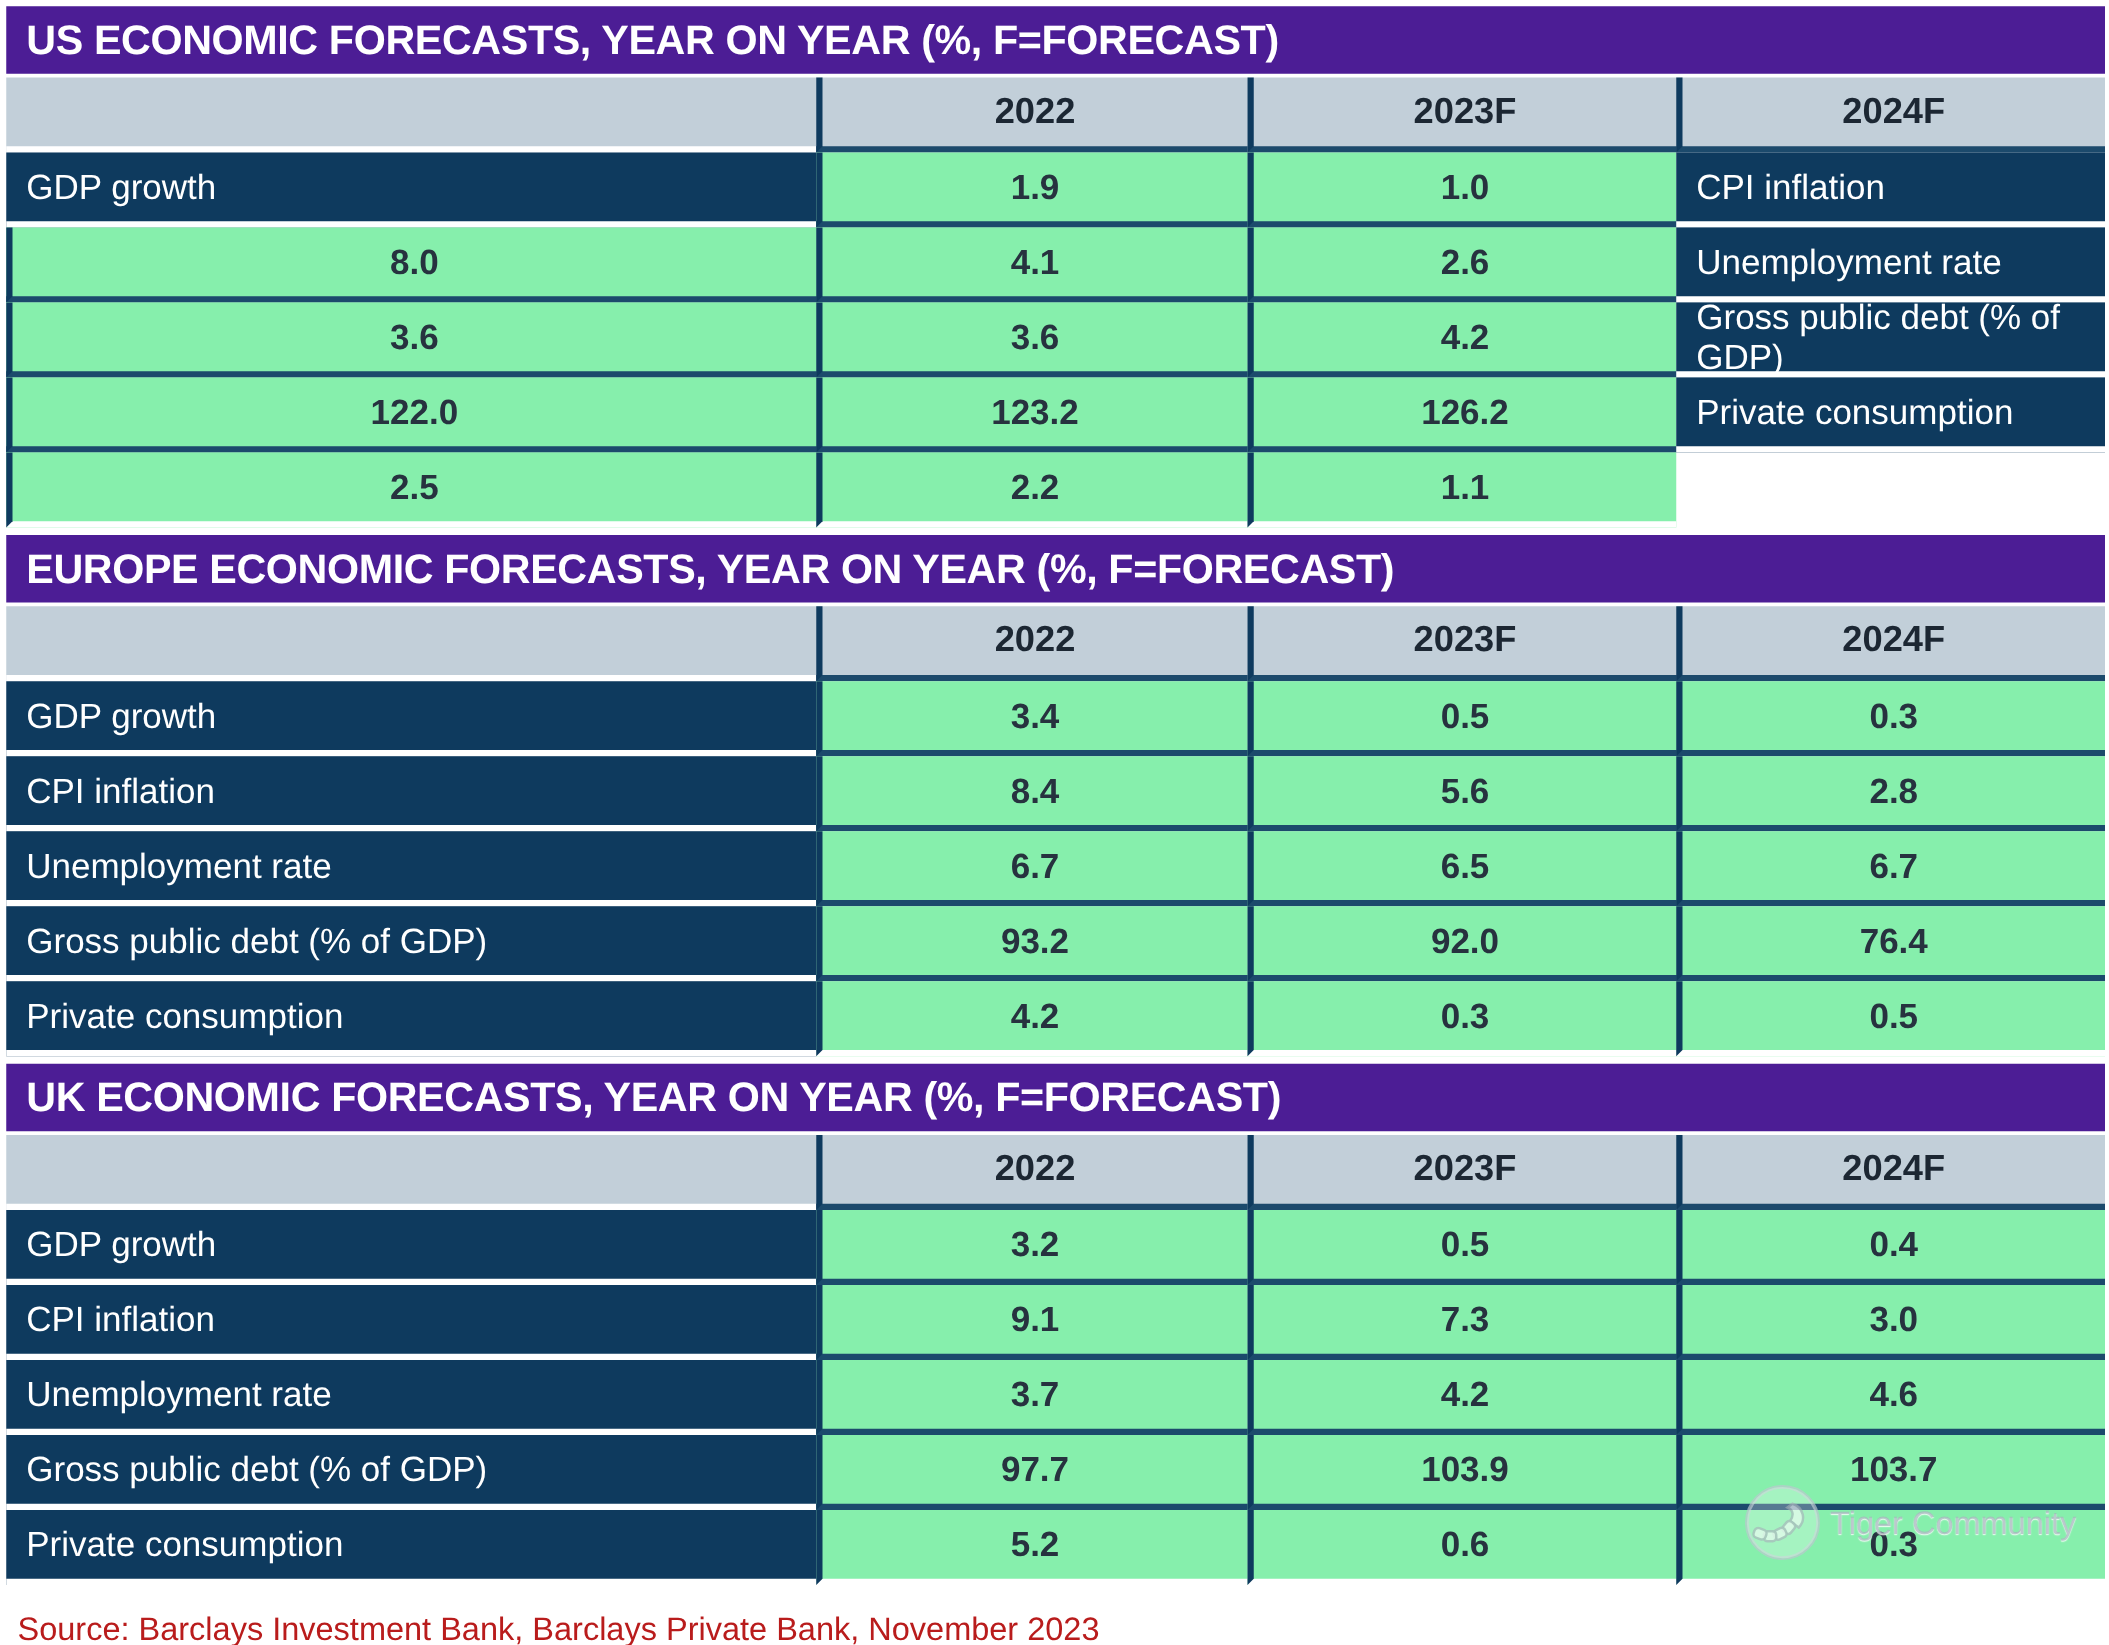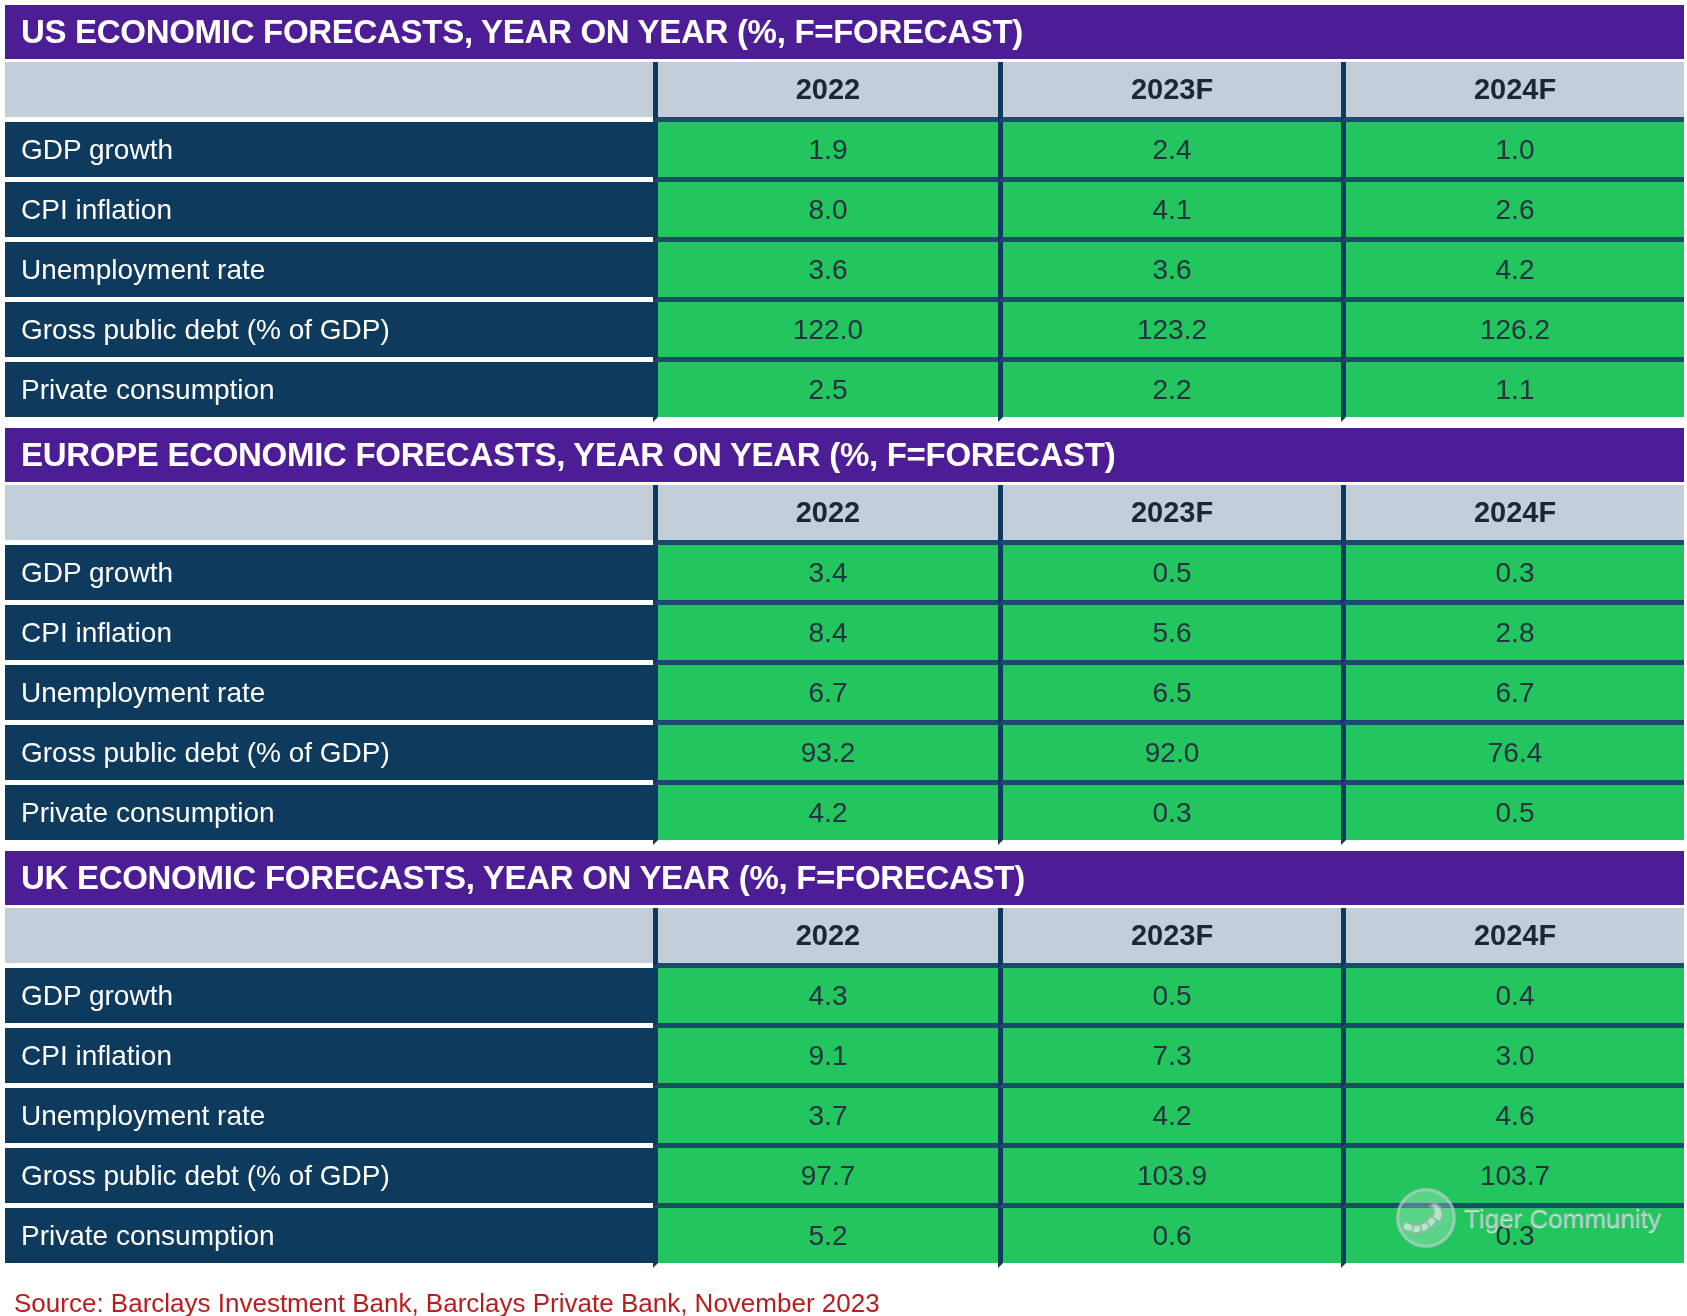--- a/index.html
+++ b/index.html
@@ -57,25 +57,26 @@
   }
 
   
   .rlabel {
     background: #0e3a5e;
     color: #ffffff;
     padding-left: 16px;
     border-bottom: 5px solid #ffffff;
   }
   .val {
-    background: #22c55e;
+    background: #86efac;
     color: #27323f;
     justify-content: center;
     border-left: 5px solid #0e3a5e;
     border-bottom: 5px solid #1c4a6c;
+    font-weight: bold;
   }
   .lastrow .val { border-bottom: 5px solid #ffffff; }
 
   .footer {
     margin-top: 20px;
     padding-left: 9px;
     font-size: 26px;
     color: #b91c1c;
   }
 
@@ -119,21 +120,20 @@
   <div class="section">
     <div class="title-bar">US ECONOMIC FORECASTS, YEAR ON YEAR (%, F=FORECAST)</div>
     <div class="grid">
       <div class="cell hlabel"></div>
       <div class="cell hyear">2022</div>
       <div class="cell hyear">2023F</div>
       <div class="cell hyear">2024F</div>
 
       <div class="cell rlabel">GDP growth</div>
       <div class="cell val">1.9</div>
-      <div class="cell val">2.4</div>
       <div class="cell val">1.0</div>
 
       <div class="cell rlabel">CPI inflation</div>
       <div class="cell val">8.0</div>
       <div class="cell val">4.1</div>
       <div class="cell val">2.6</div>
 
       <div class="cell rlabel">Unemployment rate</div>
       <div class="cell val">3.6</div>
       <div class="cell val">3.6</div>
@@ -192,21 +192,21 @@
 
   <div class="section">
     <div class="title-bar">UK ECONOMIC FORECASTS, YEAR ON YEAR (%, F=FORECAST)</div>
     <div class="grid">
       <div class="cell hlabel"></div>
       <div class="cell hyear">2022</div>
       <div class="cell hyear">2023F</div>
       <div class="cell hyear">2024F</div>
 
       <div class="cell rlabel">GDP growth</div>
-      <div class="cell val">4.3</div>
+      <div class="cell val">3.2</div>
       <div class="cell val">0.5</div>
       <div class="cell val">0.4</div>
 
       <div class="cell rlabel">CPI inflation</div>
       <div class="cell val">9.1</div>
       <div class="cell val">7.3</div>
       <div class="cell val">3.0</div>
 
       <div class="cell rlabel">Unemployment rate</div>
       <div class="cell val">3.7</div>

